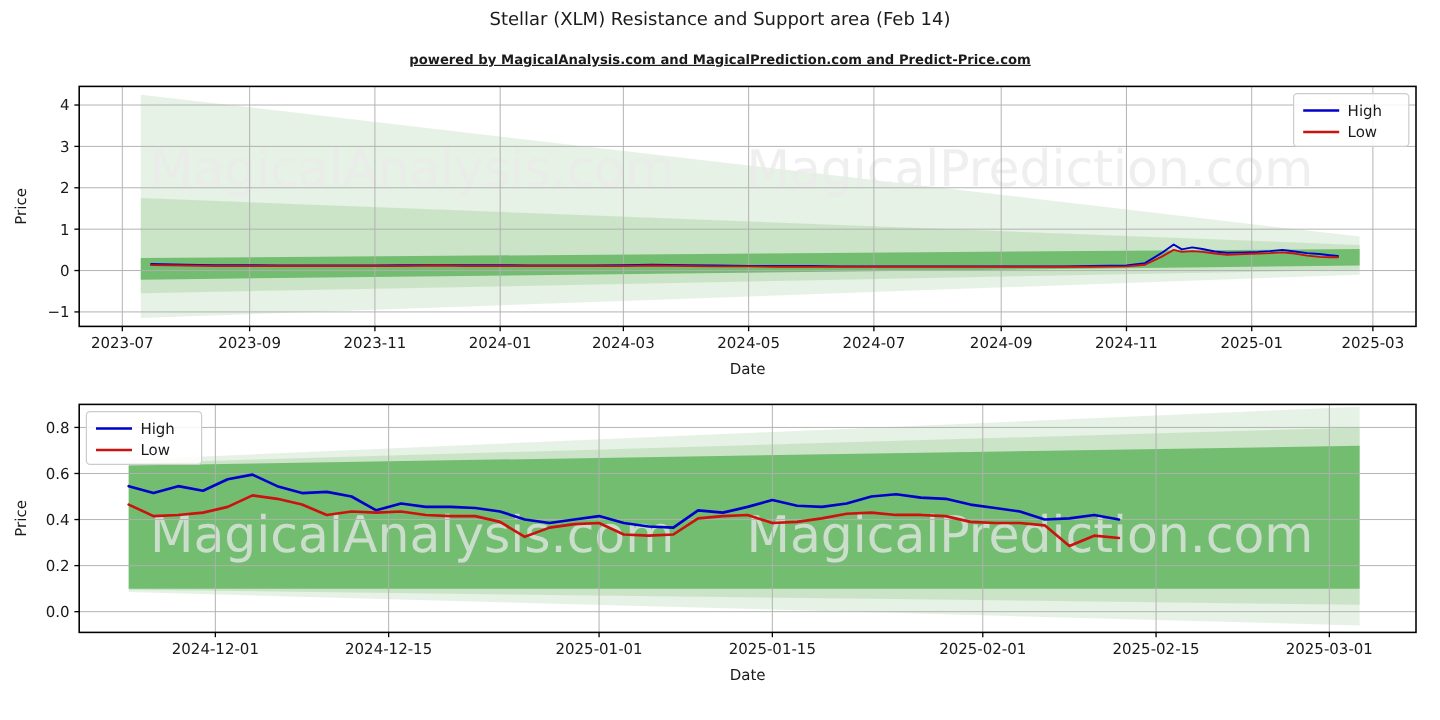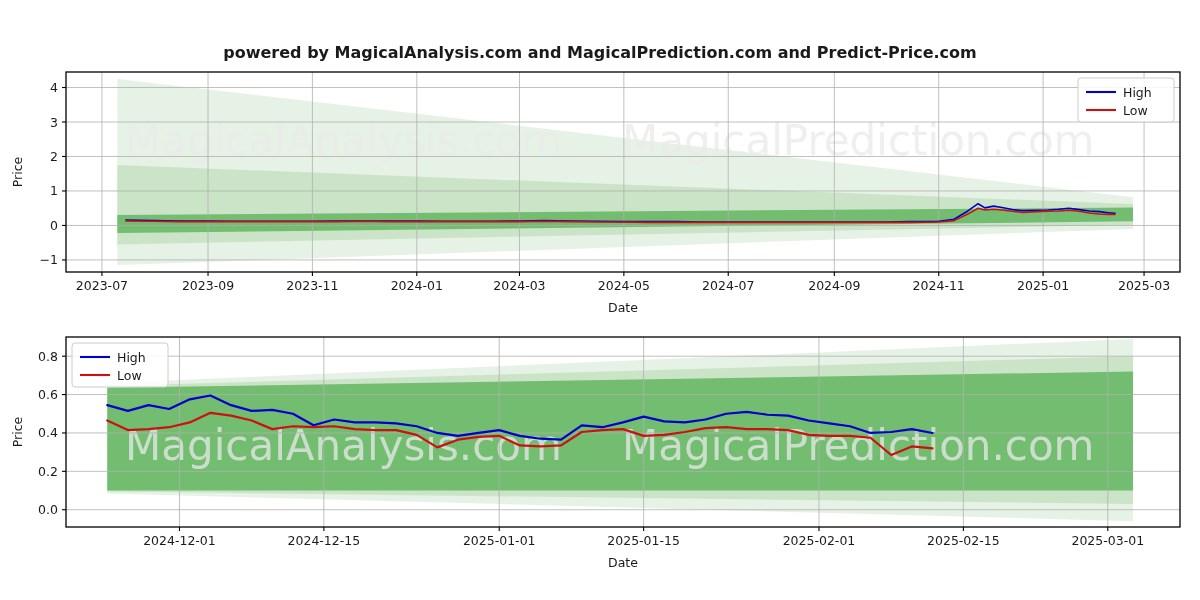--- a/index.html
+++ b/index.html
@@ -29,23 +29,24 @@
     font-size: 15px;
     color: #1a1a1a;
     font-weight: normal;
   }
   .subtitle {
     position: absolute;
     left: 0;
     top: 43px;
     width: 1200px;
     text-align: center;
-    font-size: 16px;
+    font-size: 11px;
     color: #1a1a1a;
     font-weight: bold;
+    text-decoration: underline;
   }
   .chart-svg {
     position: absolute;
     left: 0;
     top: 0;
   }
   .axis-label {
     font-size: 12.5px;
     fill: #1a1a1a;
     font-family: "DejaVu Sans", "Liberation Sans", sans-serif;
@@ -83,20 +84,21 @@
     fill-opacity: 0.85;
     stroke: #cccccc;
     stroke-width: 1;
   }
 </style>
 </head>
 <body>
 
 <div id="root">
 
+  <div class="title">Stellar (XLM) Resistance and Support area (Feb 14)</div>
   <div class="subtitle">powered by MagicalAnalysis.com and MagicalPrediction.com and Predict-Price.com</div>
 
   <svg class="chart-svg" id="figure" width="1200" height="600">
       <g>
         <rect x="66" y="72" width="1114" height="200" fill="#ffffff"></rect>
         <g>
           <polygon points="117.33640552995392,78.89655172413796 1133,197.17241379310346 1133,228.89655172413794 117.33640552995392,265.10344827586204" fill="#e4f1e3" fill-opacity="0.92"></polygon>
           <polygon points="117.33640552995392,165.1034482758621 1133,204.0689655172414 1133,224.75862068965517 117.33640552995392,244.41379310344828" fill="#c9e3c4" fill-opacity="0.92"></polygon>
           <polygon points="117.33640552995392,215.10344827586206 1133,207.51724137931035 1133,221.31034482758622 117.33640552995392,233.0344827586207" fill="#6aba68" fill-opacity="0.92"></polygon>
         </g>

